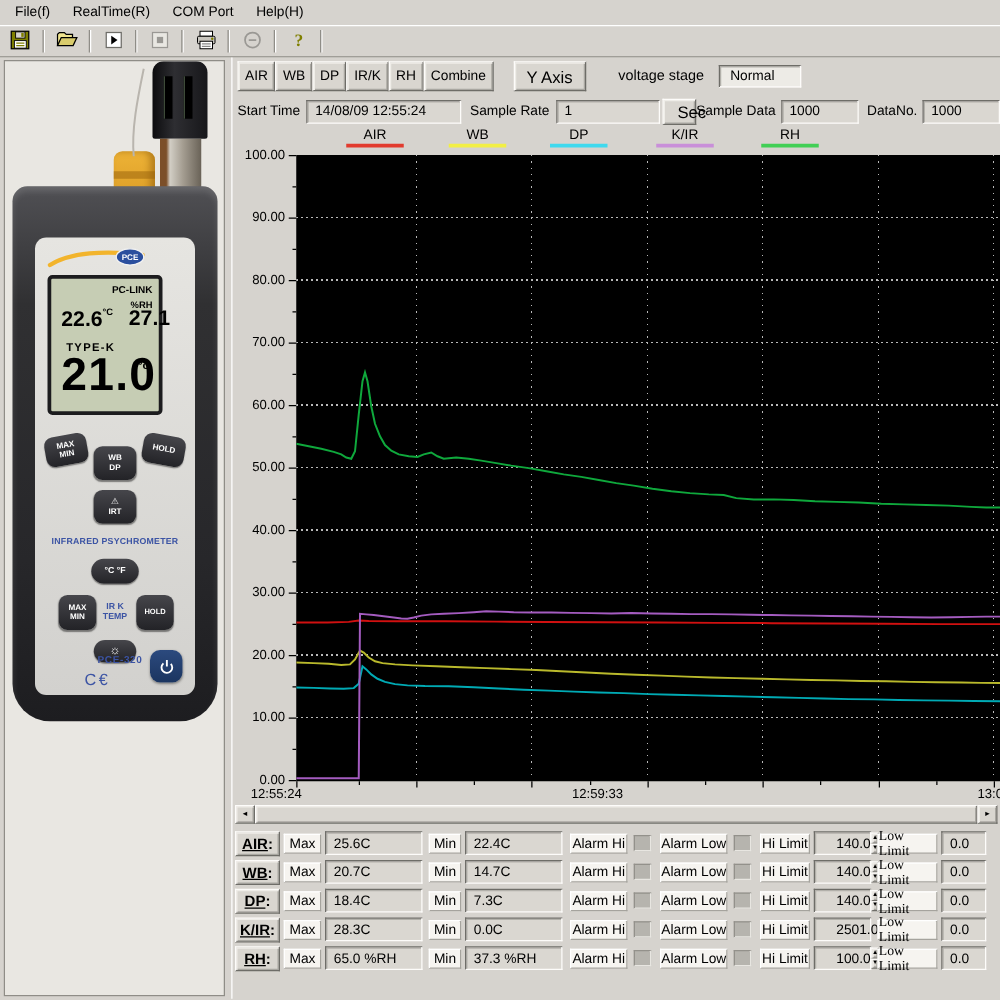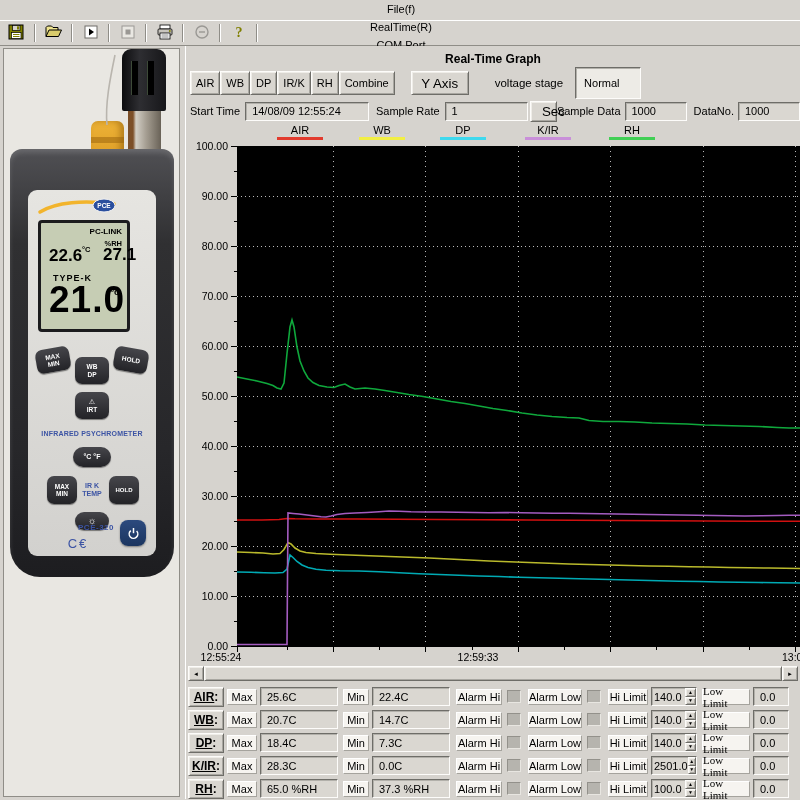--- a/index.html
+++ b/index.html
@@ -6,21 +6,21 @@
   html,body { width:800px; height:800px; }
   body {
     font-family:"Liberation Sans","DejaVu Sans",sans-serif;
     font-size:11px; color:#000; background:#d6d3ce; overflow:hidden;
   }
   .raised { background:#d9d6d0; border:1px solid; border-color:#fdfcfa #6e6d68 #6e6d68 #fdfcfa; box-shadow:inset 1px 1px 0 #efede8, inset -1px -1px 0 #a9a7a1; }
   .sunken { background:#dad7d1; border:1px solid; border-color:#6e6d68 #fdfcfa #fdfcfa #6e6d68; box-shadow:inset 1px 1px 0 #b2b0aa; }
   .chip { background:#f6f4f0; border:1px solid; border-color:#fff #a5a39d #a5a39d #fff; display:flex; align-items:center; justify-content:center; }
 
   
-  .menubar { height:21px; display:flex; align-items:center; padding-left:4px; border-bottom:1px solid #fff;flex-direction:column; }
+  .menubar { height:21px; display:flex; align-items:center; padding-left:4px; border-bottom:1px solid #fff; }
   .menu-item { padding:3px 10px 3px 8px; cursor:default; }
   .toolbar { height:25px; display:flex; align-items:center; padding-left:3px; border-bottom:1px solid #8f8d87; }
   .tb-btn { width:27px; height:22px; display:flex; align-items:center; justify-content:center; }
   .tb-sep { width:0; height:18px; border-left:1px solid #8f8d87; border-right:1px solid #fff; margin:0 4px; }
 
   
   .main { display:flex; height:753px; }
   .left-panel { width:186px; position:relative; background:#d6d3ce; border-right:1px solid #fff; }
   .photo { position:absolute; left:3px; top:2px; right:5px; bottom:2px; border:1px solid #8f8d87; background:#e9e7e2; overflow:hidden; }
 
@@ -46,21 +46,21 @@
   .blue-txt { position:absolute; color:#3c54a4; font-weight:bold; text-align:center; }
   .power-btn { position:absolute; left:92px; top:330px; width:26px; height:26px; background:linear-gradient(180deg,#2c4a7e,#1b3560); border-radius:8px; display:flex; align-items:center; justify-content:center; box-shadow:0 1px 2px rgba(0,0,0,.4); }
 
   
   .right-panel { flex:1; overflow:hidden; background:#d6d3ce; }
   .rp-title { text-align:center; font-weight:bold; font-size:12px; padding:6px 0 2px; }
   .ctrl-row1 { display:flex; align-items:center; height:30px; padding-left:4px; }
   .chan-btn { height:24px; min-width:27px; padding:0 5px; display:inline-flex; align-items:center; justify-content:center; font-size:11px; cursor:default; }
   .yaxis-btn { margin-left:16px; width:58px; height:24px; display:inline-flex; align-items:center; justify-content:center; }
   .vs-label { margin-left:26px; font-size:11.5px; }
-  .vs-value { margin-left:12px; width:66px; height:32px; display:flex; align-items:center; padding-left:8px; background:#edebe6; }
+  .vs-value { margin-left:12px; width:66px; height:18px; display:flex; align-items:center; padding-left:8px; background:#edebe6; }
   .datetime { margin-left:10px; width:162px; height:27px; border:2px ridge #e8e6e1; outline:1px solid #8f8d87; background:#dcd9d3; display:flex; align-items:center; justify-content:center; font-size:17px; font-weight:600; white-space:nowrap; }
   .ctrl-row2 { display:flex; align-items:center; height:26px; padding-left:4px; }
   .fld { height:19px; display:flex; align-items:center; padding-left:6px; white-space:nowrap; }
   .sec-btn { width:27px; height:21px; display:flex; align-items:center; justify-content:center; margin-left:2px;padding-left:20px; }
   .lbl { white-space:nowrap; }
 
   .legend-row { position:relative; height:22px; }
   .legend-item { position:absolute; top:0; transform:translateX(-50%); display:flex; flex-direction:column; align-items:center; }
   .legend-bar { width:46px; height:3px; margin-top:1px; }
 
@@ -83,21 +83,21 @@
   .chan-lbl span { text-decoration:underline; }
   .c-max { width:30px; height:16px; margin-right:3px; }
   .f-max { width:78px; margin-right:5px; }
   .c-min { width:26px; height:16px; margin-right:3px; }
   .f-min { width:78px; margin-right:6px; }
   .c-ahi { width:46px; height:16px; margin-right:5px; }
   .ind { width:14px; height:13px; background:#b6b4ae; border:1px solid; border-color:#93918b #e8e6e1 #e8e6e1 #93918b; margin-right:7px; }
   .c-alo { width:54px; height:16px; margin-right:5px; }
   .c-hil { width:40px; height:16px; margin-right:3px; }
   .spin { width:46px; height:19px; display:flex; align-items:stretch; margin-right:5px; }
-  .spin .val { flex:1; display:flex; align-items:center; padding-left:2px; }
+  .spin .val { flex:1; display:flex; align-items:center; padding-left:17px; }
   .spin .btns { width:11px; display:flex; flex-direction:column; }
   .spin .sb { flex:1; font-size:5px; display:flex; align-items:center; justify-content:center; line-height:1; }
   .c-lol { width:48px; height:16px; margin-right:3px;font-family:Liberation Serif, serif; }
   .f-lol { width:36px; }
 </style>
 </head>
 <body>
 
 <div class="menubar">
     <span class="menu-item">File(f)</span>
@@ -231,21 +231,20 @@
           <svg width="13" height="13" viewBox="0 0 13 13">
             <circle cx="6.5" cy="7" r="4.3" fill="none" stroke="#fff" stroke-width="1.5" stroke-dasharray="20 7" transform="rotate(-43 6.5 7)"></circle>
             <line x1="6.5" y1="1" x2="6.5" y2="6.2" stroke="#fff" stroke-width="1.5"></line>
           </svg>
         </div>
       </div>
     </div>
   </div>
 
   <div class="right-panel">
-    <div class="rp-title">Real-Time Graph</div>
 
     <div class="ctrl-row1">
       <span style="display:inline-flex;">
           <button class="chan-btn raised">AIR</button>
           <button class="chan-btn raised">WB</button>
           <button class="chan-btn raised">DP</button>
           <button class="chan-btn raised">IR/K</button>
           <button class="chan-btn raised">RH</button>
           <button class="chan-btn raised">Combine</button>
         </span>

